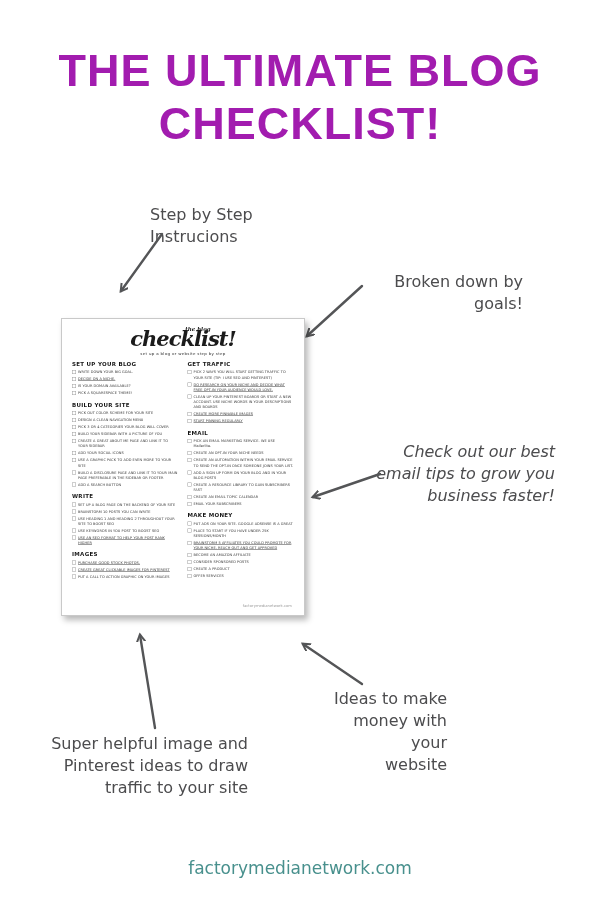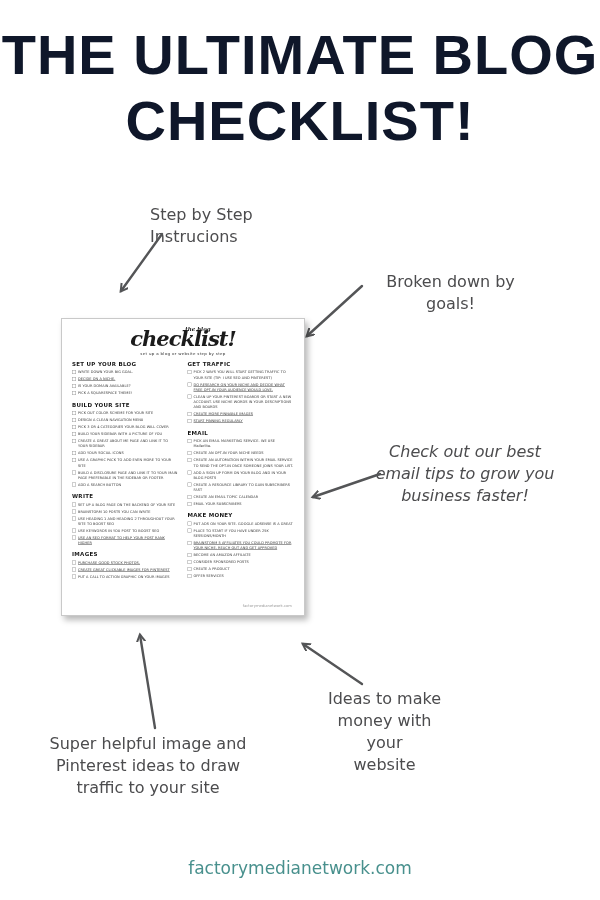--- a/index.html
+++ b/index.html
@@ -3,30 +3,30 @@
 <meta charset="utf-8">
 <style>
   html,body{margin:0;padding:0;background:#ffffff;}
   #page{
     position:relative;width:600px;height:900px;margin:0 auto;
     background:#ffffff;overflow:hidden;
     font-family:"DejaVu Sans","Liberation Sans",sans-serif;
   }
   
   .main-title{
-    position:absolute;top:22px;left:0;width:600px;
+    position:absolute;top:44px;left:0;width:600px;
     text-align:center;
     font-family:"Liberation Sans","DejaVu Sans",sans-serif;
-    font-weight:800;font-size:56px;line-height:1.18;
-    color:#0f172a;letter-spacing:1px;
+    font-weight:800;font-size:45px;line-height:1.18;
+    color:#a21caf;letter-spacing:1px;
   }
   
   .ann{
     position:absolute;color:#4c4c4e;font-size:16px;line-height:1.38;
-    white-space:pre-line;text-align:center;
+    white-space:pre-line;text-align:right;
   }
   .ann1{left:150px;top:204px;width:185px;text-align:left;}
   .ann2{left:378px;top:271px;width:145px;}
   .ann3{left:375px;top:441px;width:180px;font-style:italic;}
   .ann4{left:48px;top:733px;width:200px;}
   .ann5{left:322px;top:688px;width:125px;}
   
   #arrows{position:absolute;left:0;top:0;width:600px;height:900px;pointer-events:none;}
   
   .doc-wrap{

